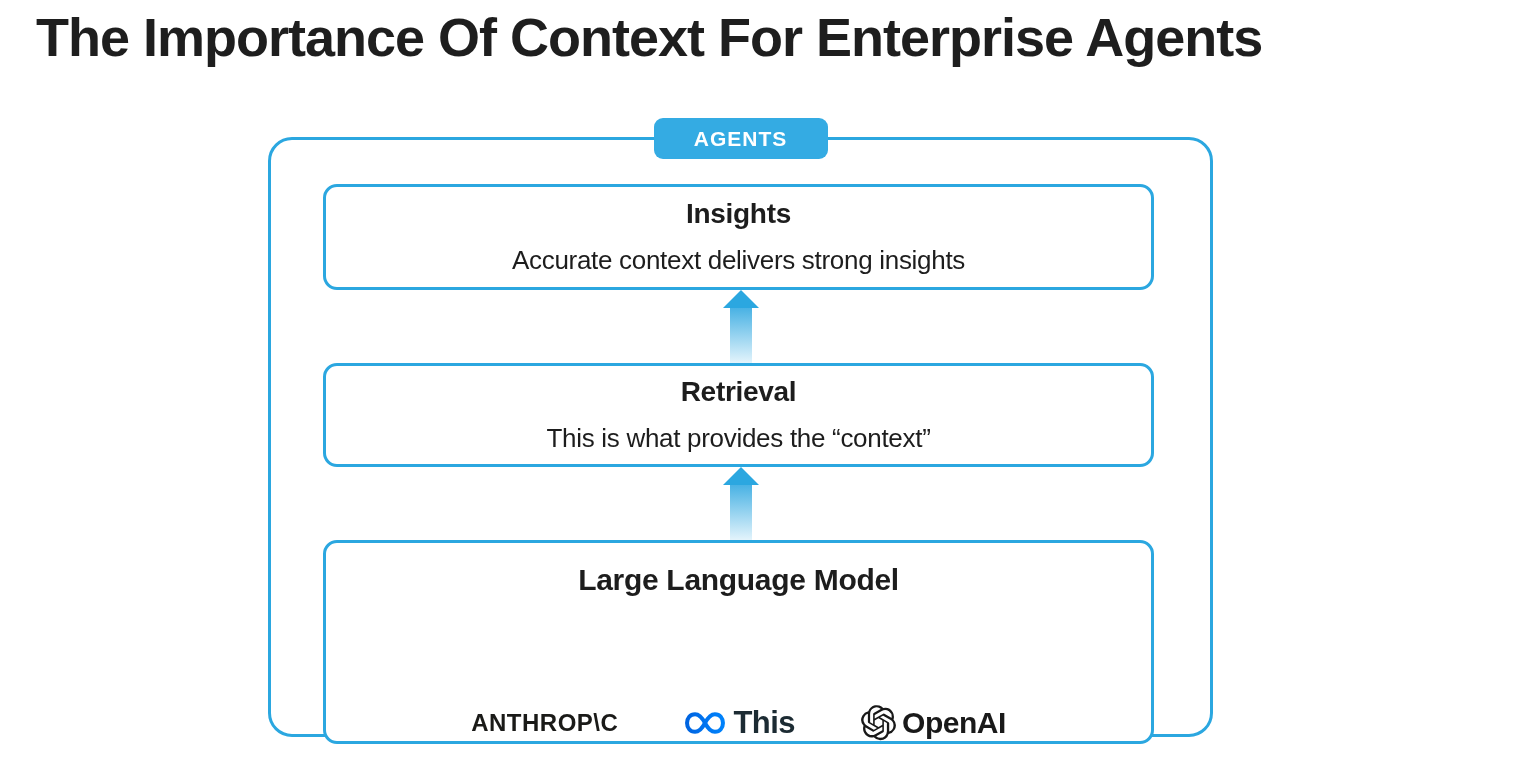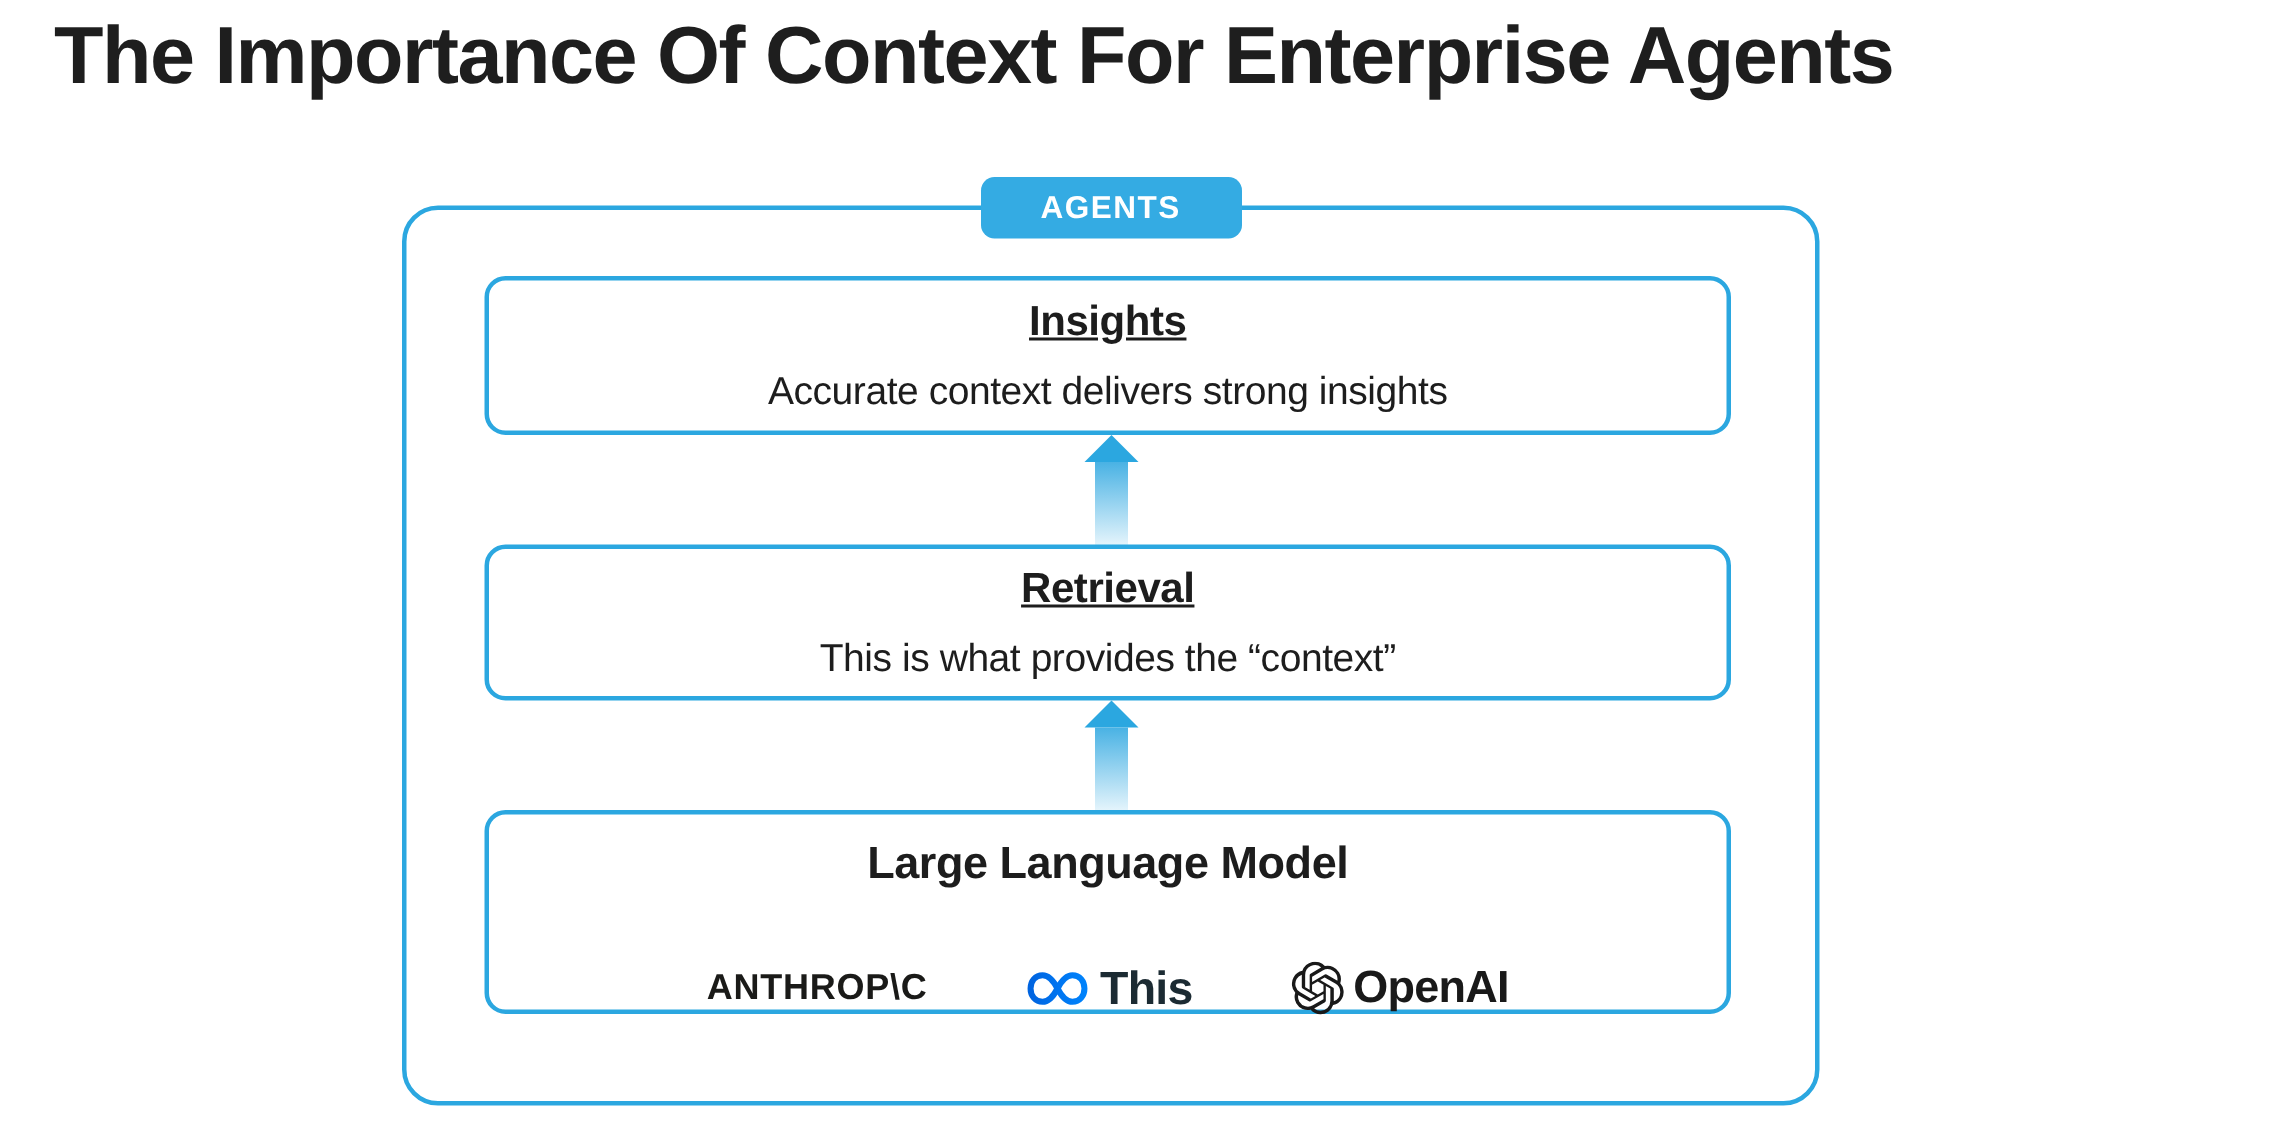--- a/index.html
+++ b/index.html
@@ -34,22 +34,22 @@
     width:174px;height:41px;background:var(--badge_bg);border-radius:9px;
     display:flex;align-items:center;justify-content:center;z-index:3;}
   .badge span{color:#fff;font-weight:bold;font-size:21px;letter-spacing:1px;}
 
   .box{position:absolute;left:52px;width:831px;background:#fff;z-index:2;
     border:3px solid var(--accent);border-radius:14px;
     display:flex;flex-direction:column;align-items:center;justify-content:center;
     text-align:center;color:var(--box_text);}
   .box-insights{top:44px;height:106px;}
   .box-retrieval{top:223px;height:104px;}
-  .box-llm{top:400px;height:136px;justify-content:center;}
-  .box-heading{font-size:28px;font-weight:bold;line-height:34px;letter-spacing:-0.3px;text-decoration:underline;}
+  .box-llm{top:400px;height:204px;justify-content:space-between;}
+  .box-heading{font-size:28px;font-weight:bold;line-height:34px;letter-spacing:-0.3px;}
   .box-body{font-size:26px;line-height:34px;letter-spacing:-0.3px;margin-top:12px;}
   .llm-heading{font-size:30px;font-weight:bold;line-height:34px;margin-top:20px;letter-spacing:-0.3px;}
 
   .arrow{position:absolute;left:50%;transform:translateX(-50%);z-index:1;
     display:flex;flex-direction:column;align-items:center;height:74px;}
   .arrow-1{top:150px;}
   .arrow-2{top:327px;}
   .arrow-head{width:0;height:0;border-left:18px solid transparent;
     border-right:18px solid transparent;border-bottom:18px solid var(--accent);}
   .arrow-body{width:22px;flex:1;

